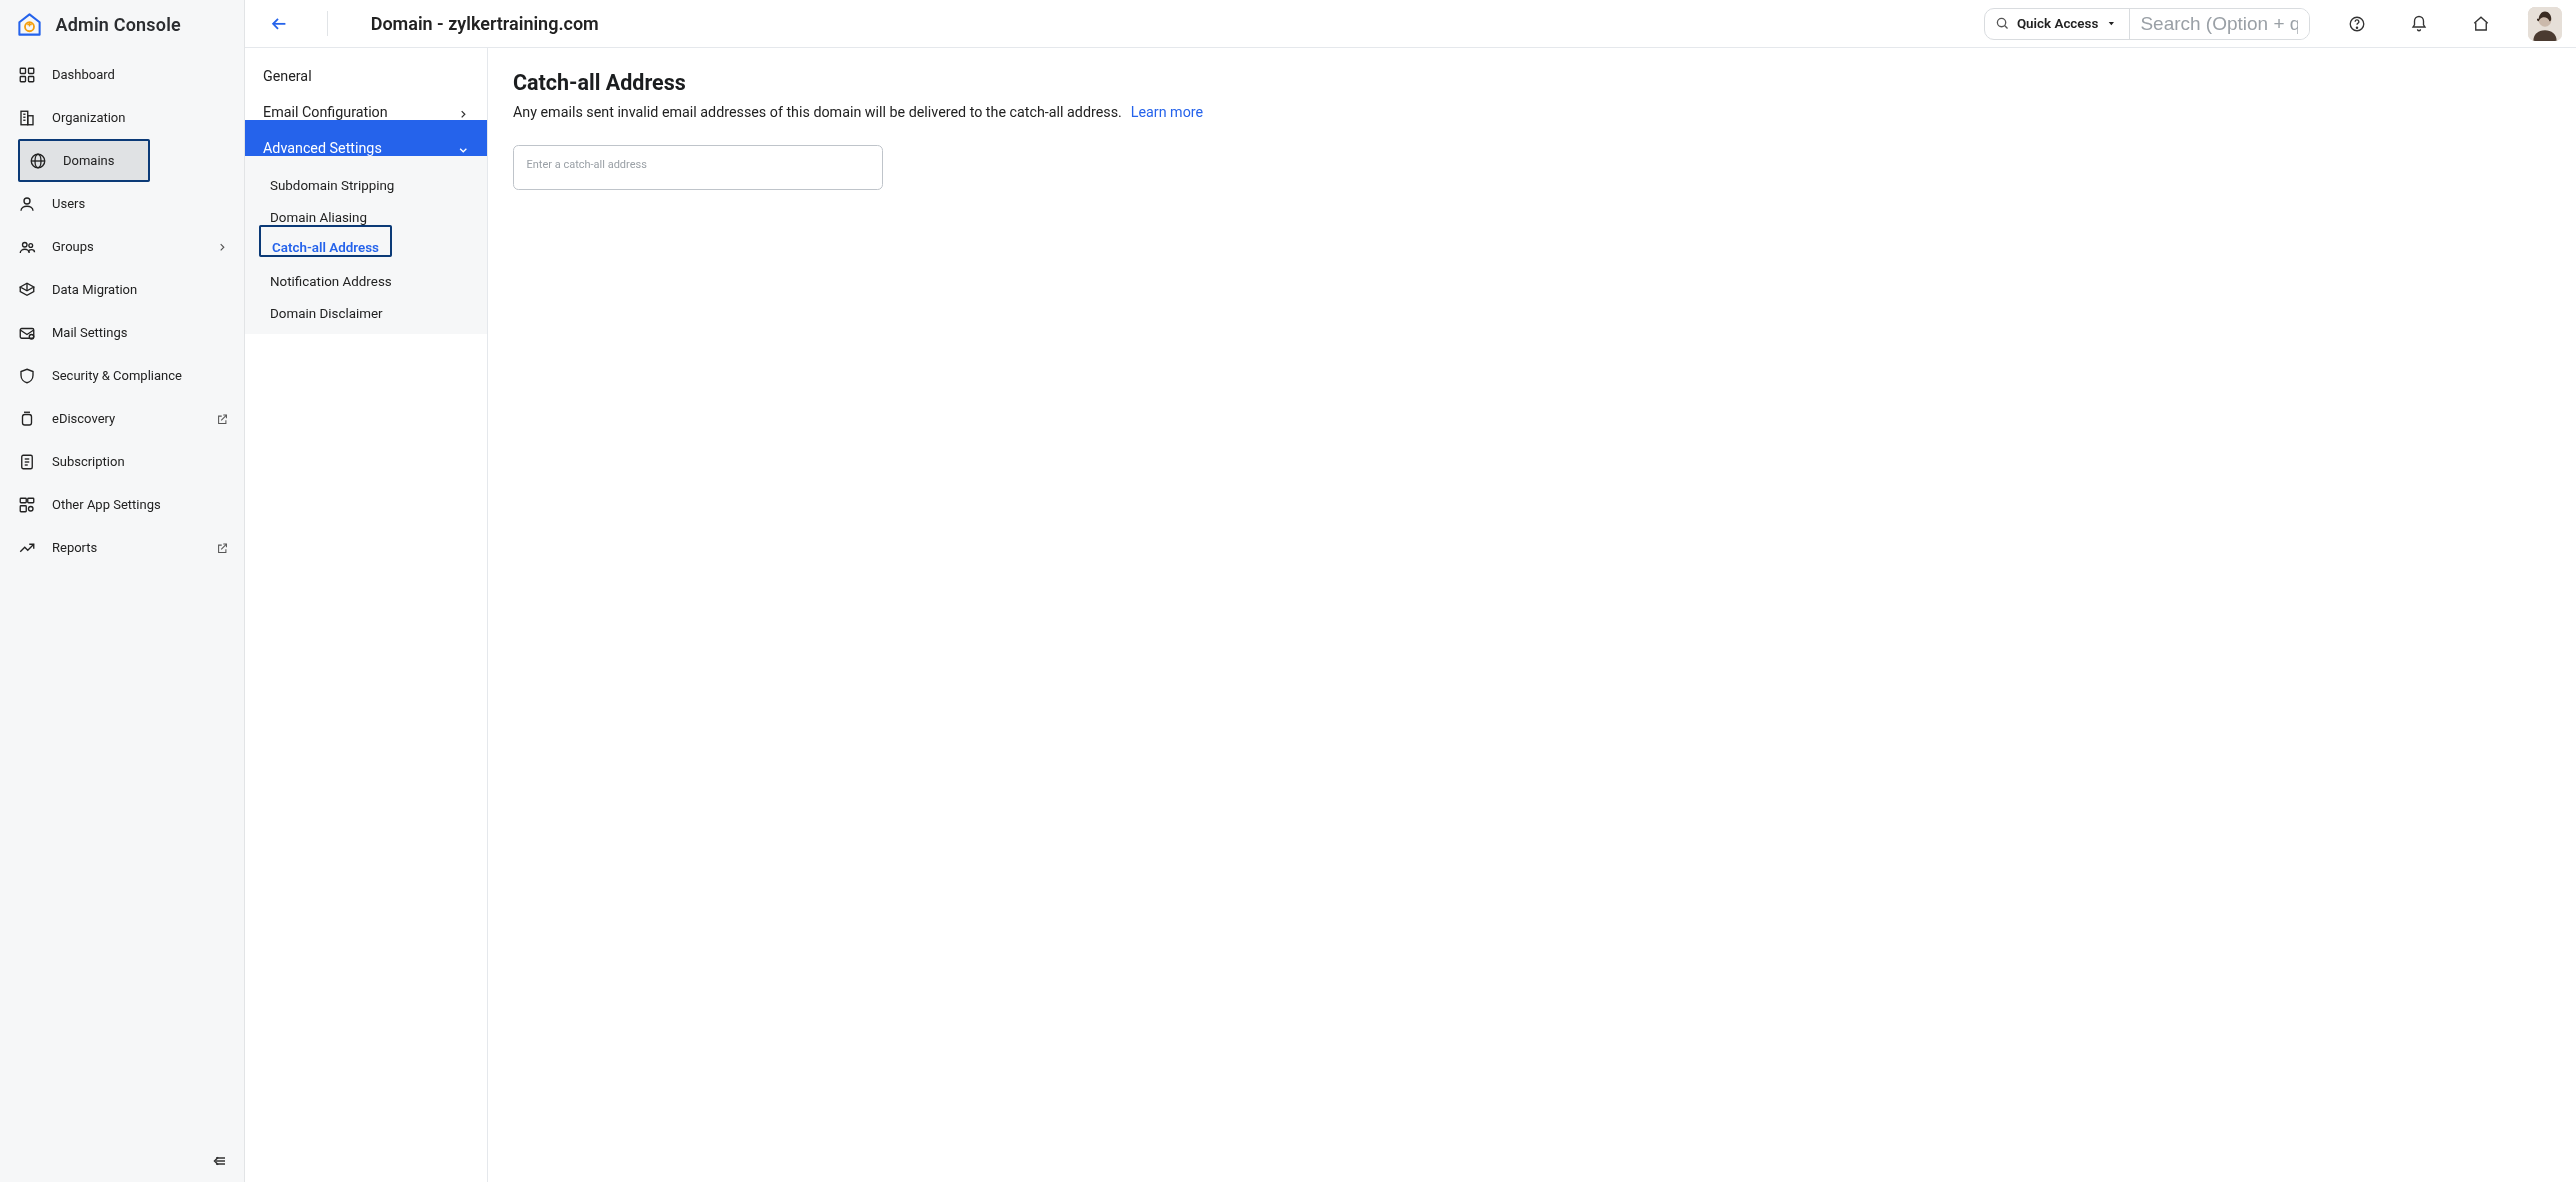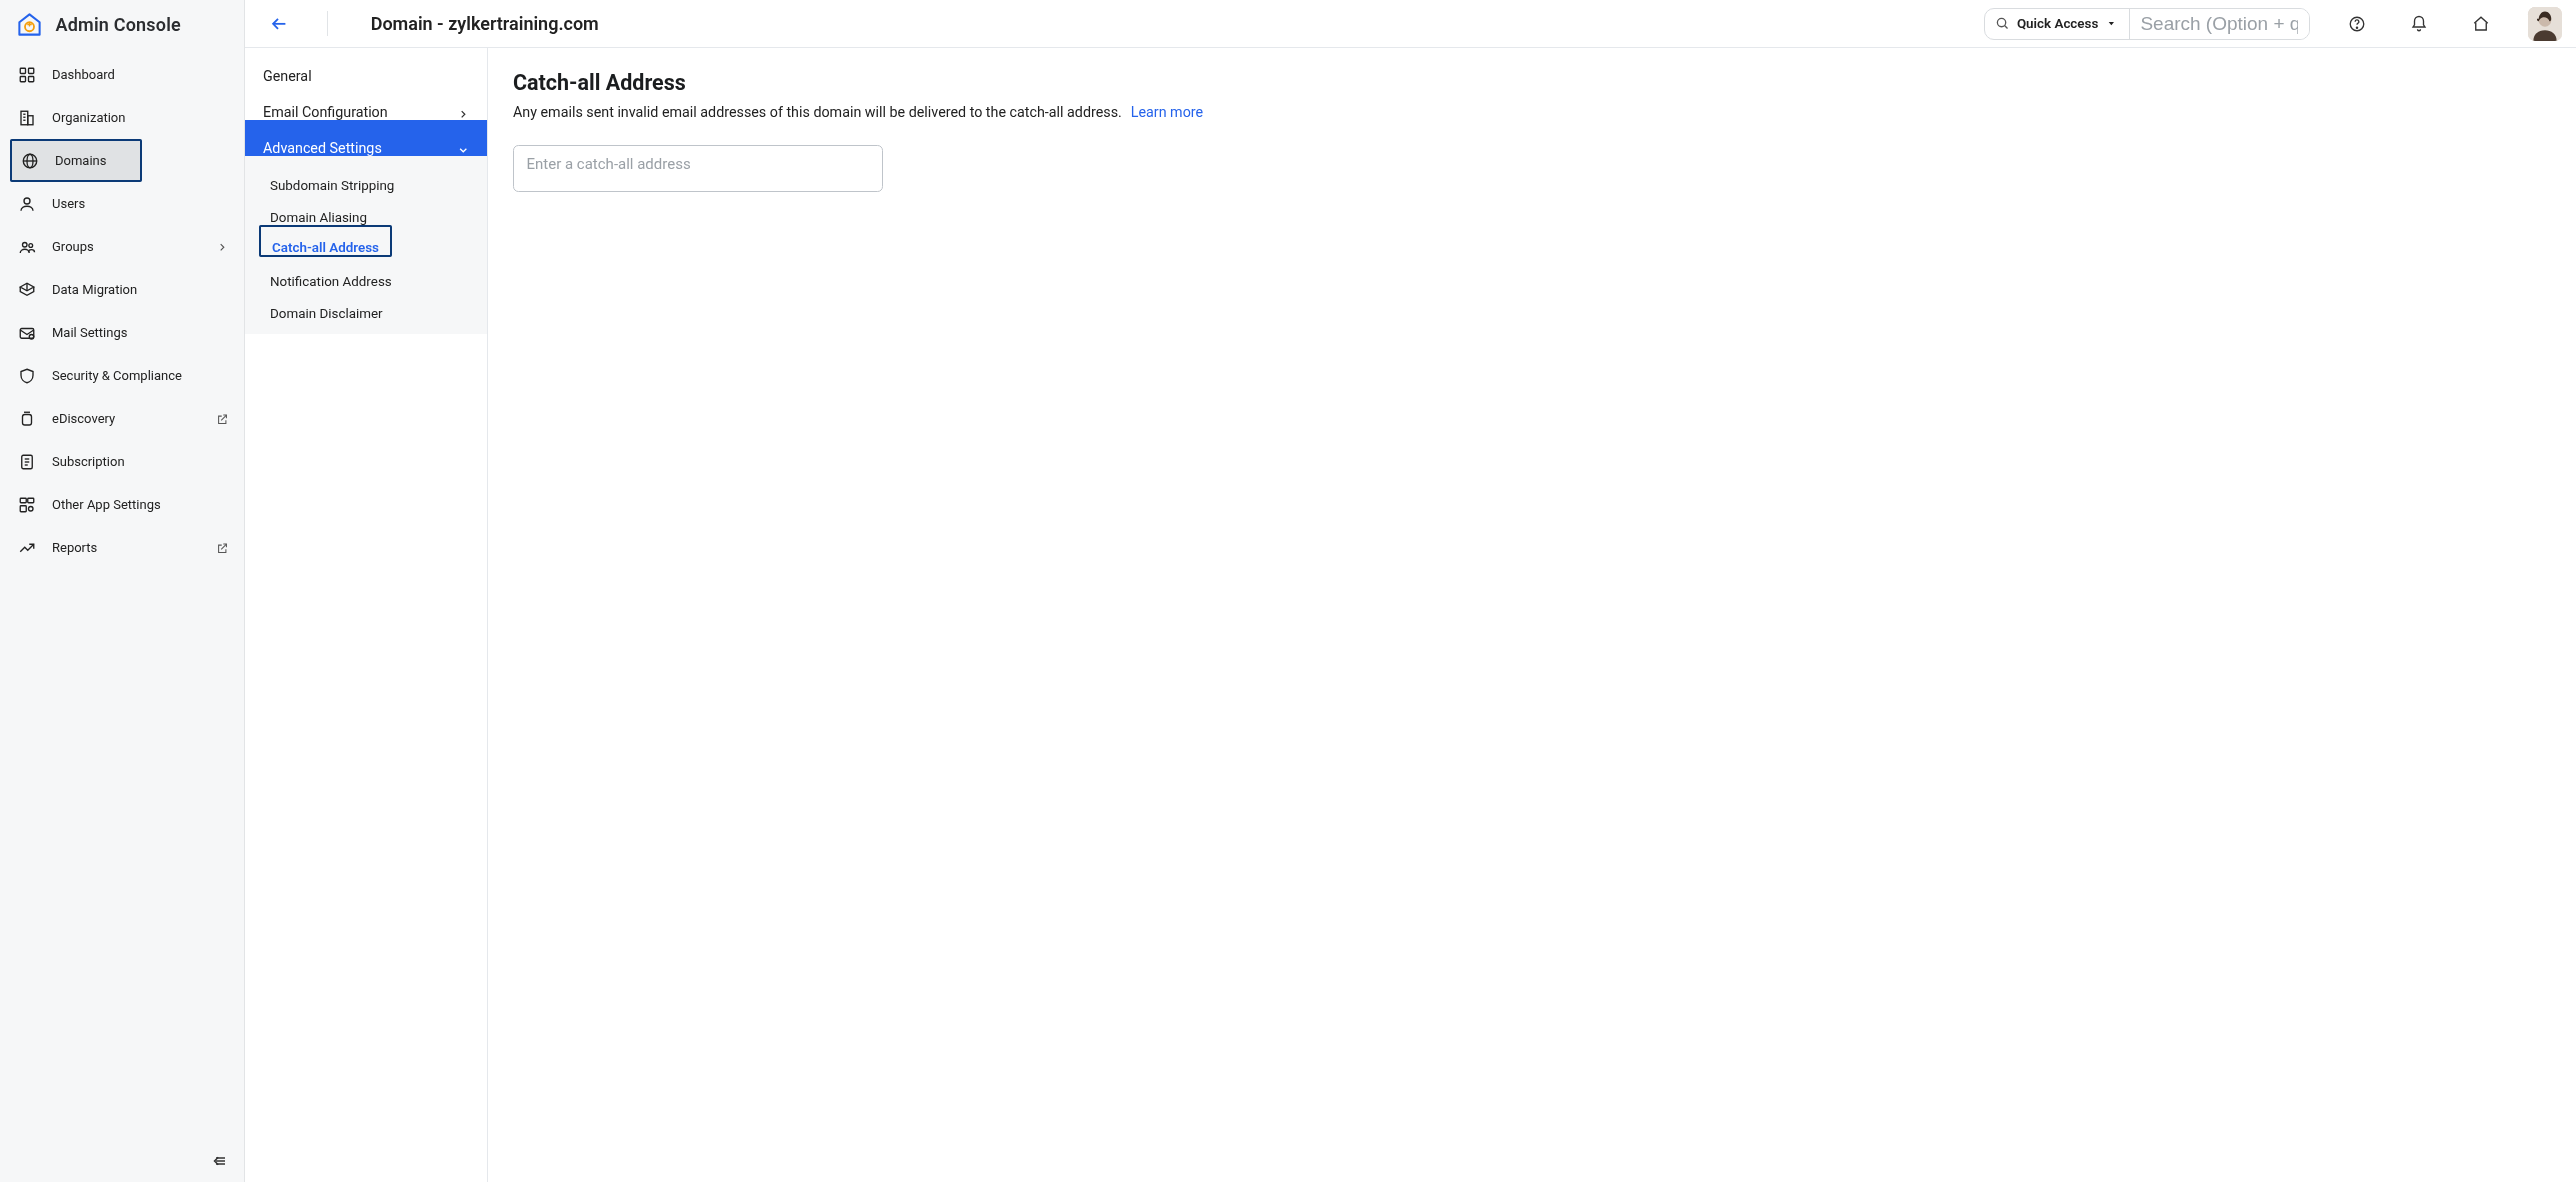--- a/index.html
+++ b/index.html
@@ -54,21 +54,21 @@
     .nav-item .chev-right,
     .nav-item .ext-icon {
       margin-left: auto;
       color: #555;
     }
     .nav-item.selected {
       background: #e0e2e4;
       border: 2.7px solid #0b3a77;
       border-left-width: 2.7px;
       width: 132px;
-      margin-left: 10px;
+      margin-left: 18px;
       padding-left: 9px;
       border-radius: 1.8px;
     }
     .nav-item.selected .label { font-weight: 400; }
 
     .collapse-handle {
       position: absolute;
       bottom: 12.5px;
       right: 16px;
       color: #333;
@@ -234,21 +234,21 @@
     .field-box {
       margin-top: 25px;
       width: 370px;
       border: 0.9px solid #bfc4ca;
       border-radius: 5.4px;
       padding: 9px 12.5px 18px 12.5px;
       cursor: text;
     }
     .field-box .placeholder {
       color: #9aa0a6;
-      font-size: 15px;
+      font-size: 11px;
     }
 
     .divider {
       width: 0.9px;
       height: 25px;
       background: #e1e4e7;
       margin-left: 3.6px;
     }
 
     svg { display: block; }

